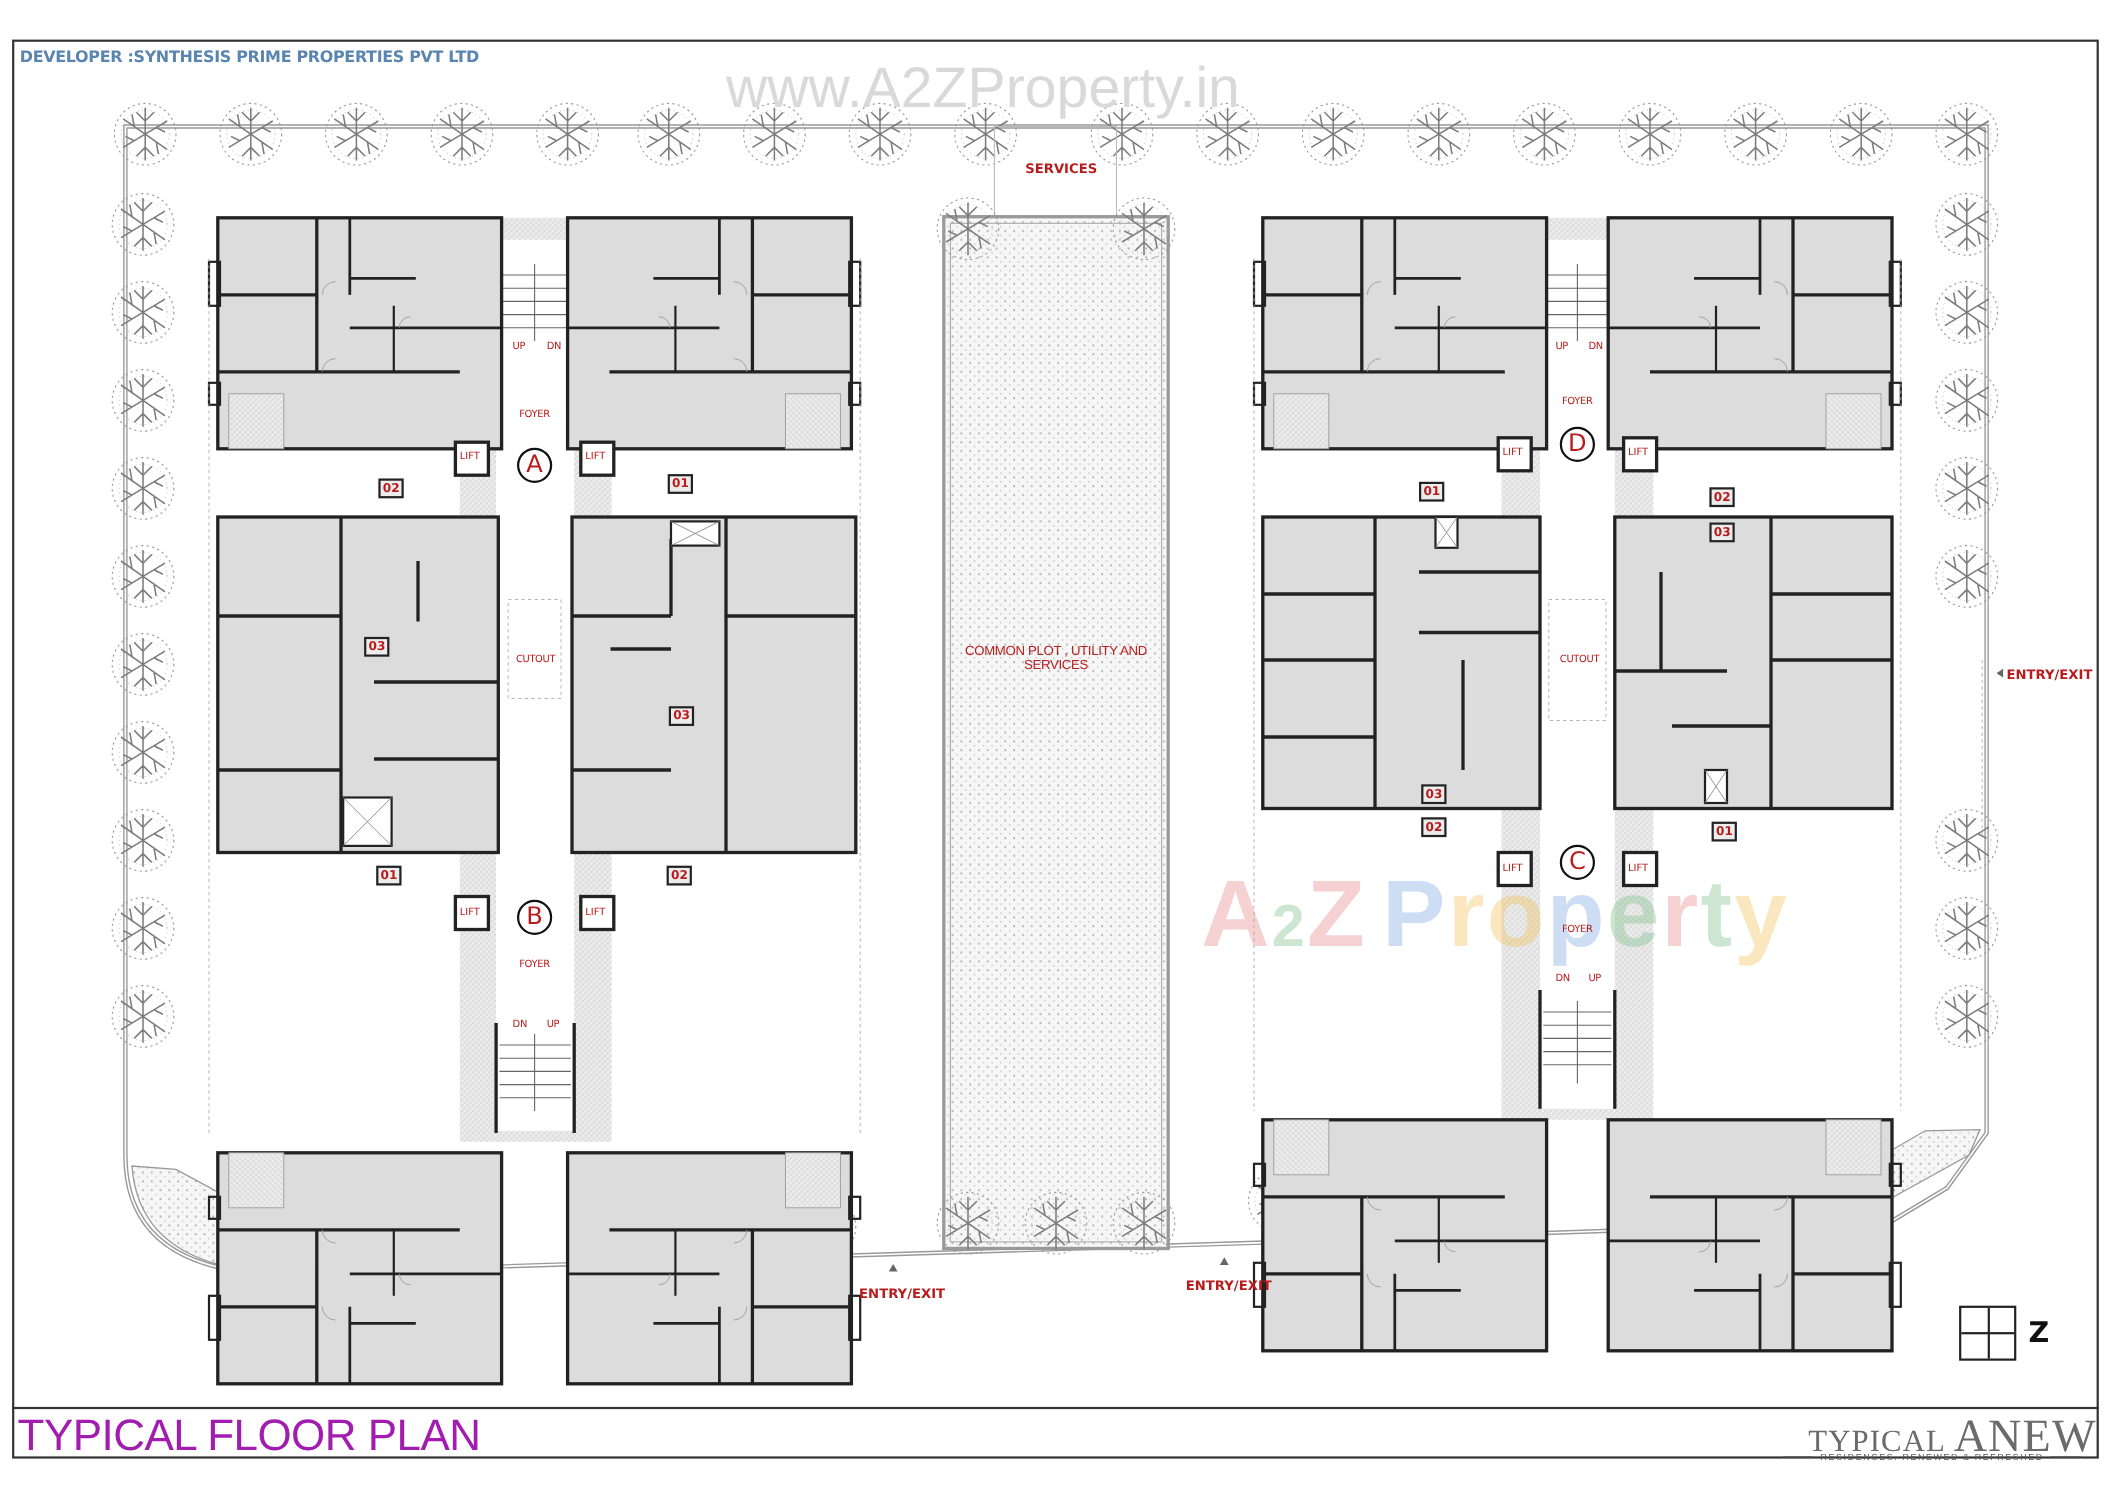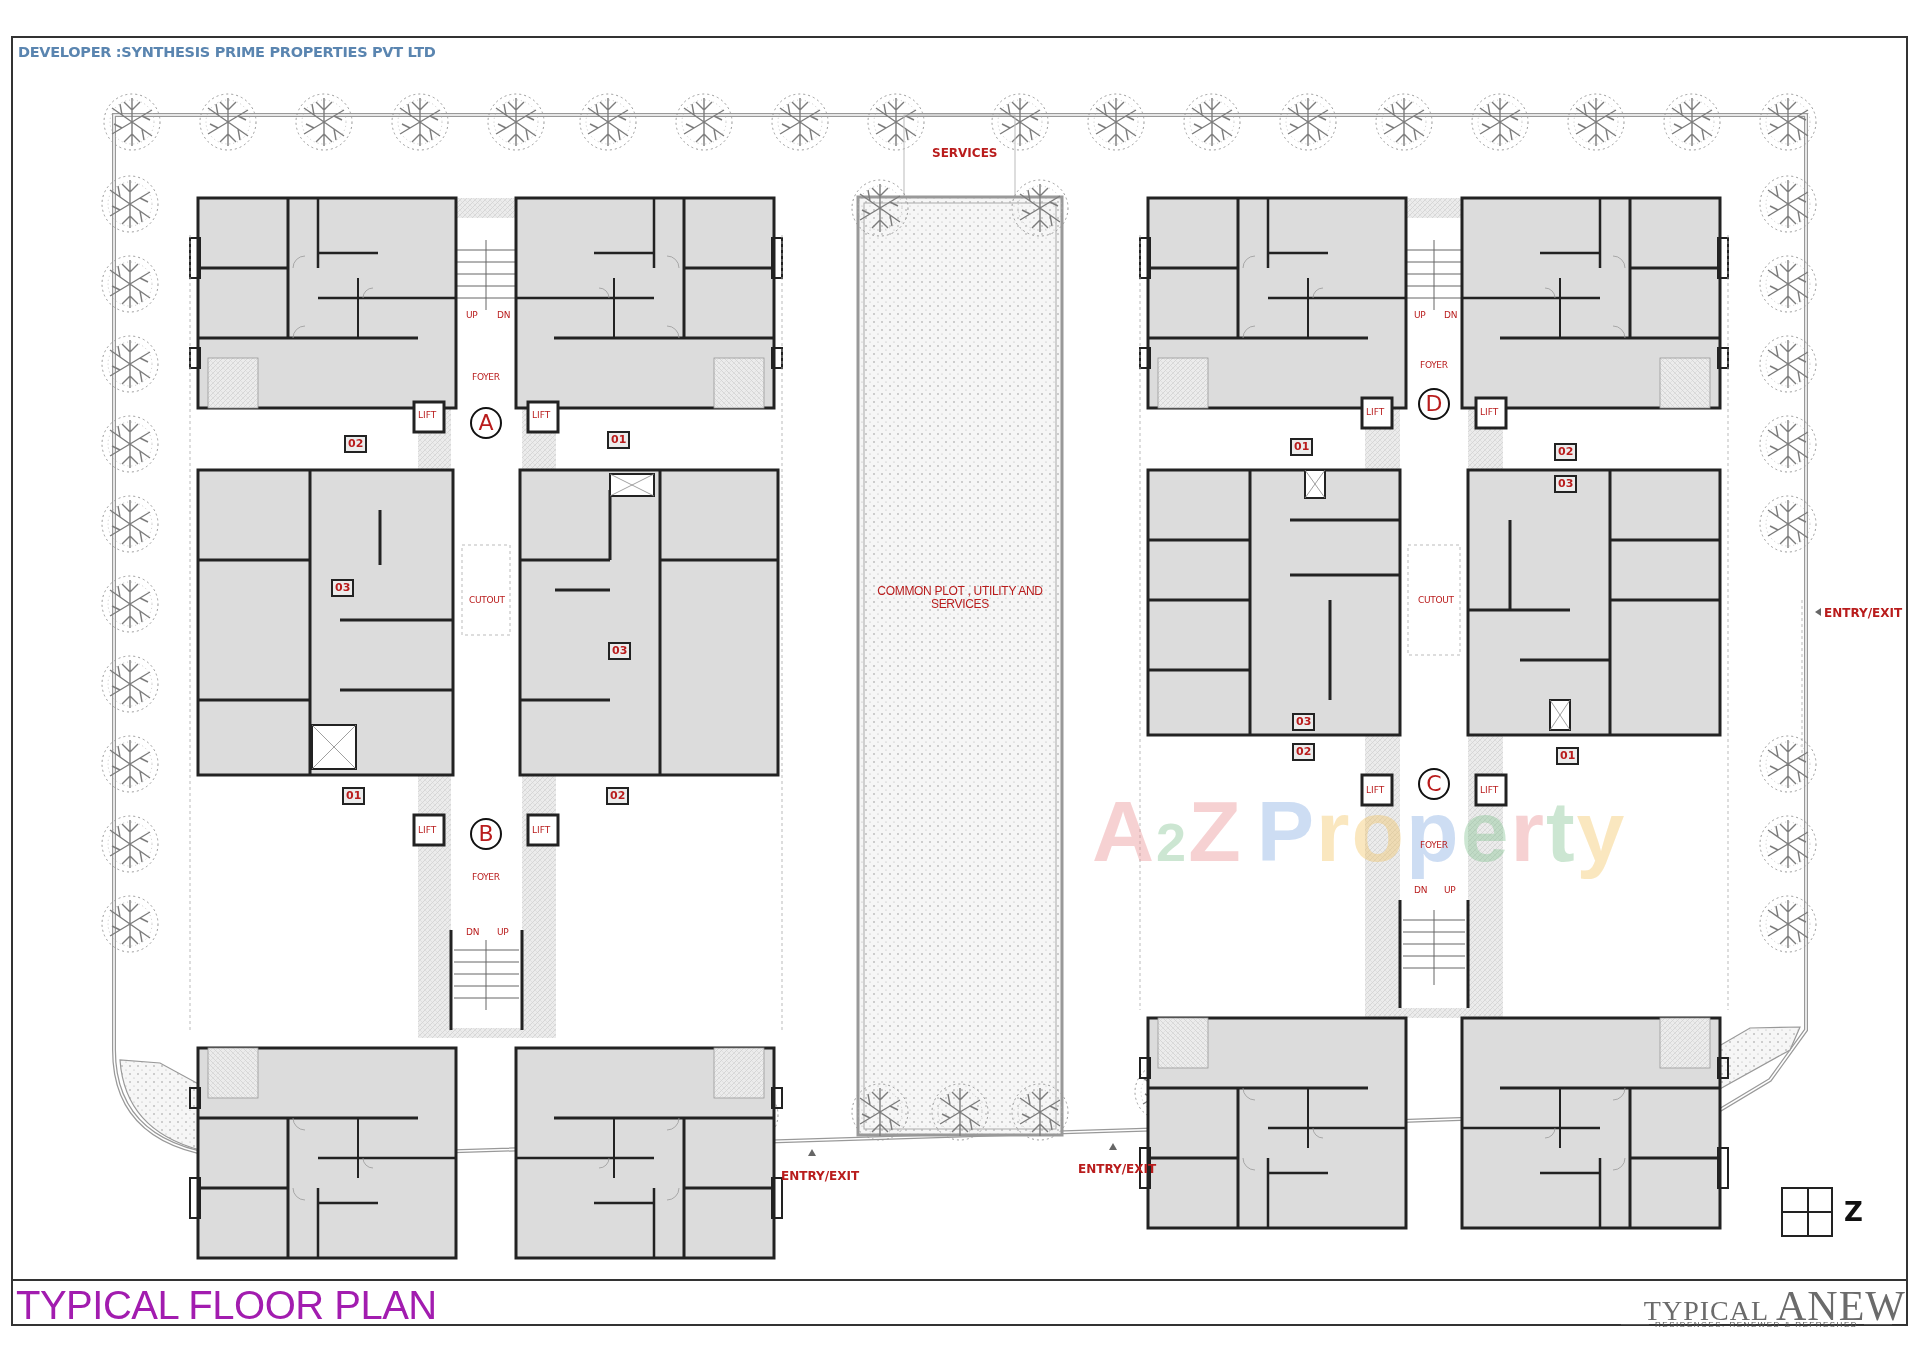--- a/index.html
+++ b/index.html
@@ -259,20 +259,21 @@
       </g>
       <g stroke="#aaa" stroke-width="0.8" stroke-dasharray="3 3" fill="none">
         <line x1="1140" y1="235" x2="1140" y2="1010"></line>
           <line x1="1728" y1="235" x2="1728" y2="1010"></line>
         <rect x="1408" y="545" width="52" height="110"></rect>
         <line x1="1802" y1="600" x2="1802" y2="760"></line>
       </g>
     </g>
   </svg>
 
+  <div class="wm-top">www.A2ZProperty.in</div>
   <div class="wm-mid"><span style="color:#e8898c">A</span><span style="color:#7cc08a;font-size:54px">2</span><span style="color:#e8898c">Z</span><span style="color:#7ea7e0;margin-left:14px">P</span><span style="color:#f3c25a">r</span><span style="color:#f3c25a">o</span><span style="color:#7ea7e0">p</span><span style="color:#7cc08a">e</span><span style="color:#e8898c">r</span><span style="color:#7cc08a">t</span><span style="color:#f3c25a">y</span></div>
 
   <div class="developer">DEVELOPER :SYNTHESIS PRIME PROPERTIES PVT LTD</div>
   <div class="plan-title">TYPICAL FLOOR PLAN</div>
   <div class="brand">
     <span class="b1">TYPICAL </span><span class="b2">ANEW</span>
     <div class="tag">RESIDENCES. RENEWED &amp; REFRESHED</div>
   </div>
 
   <div class="lbl" style="left:932px;top:146px;font-size:12px;">SERVICES</div>

